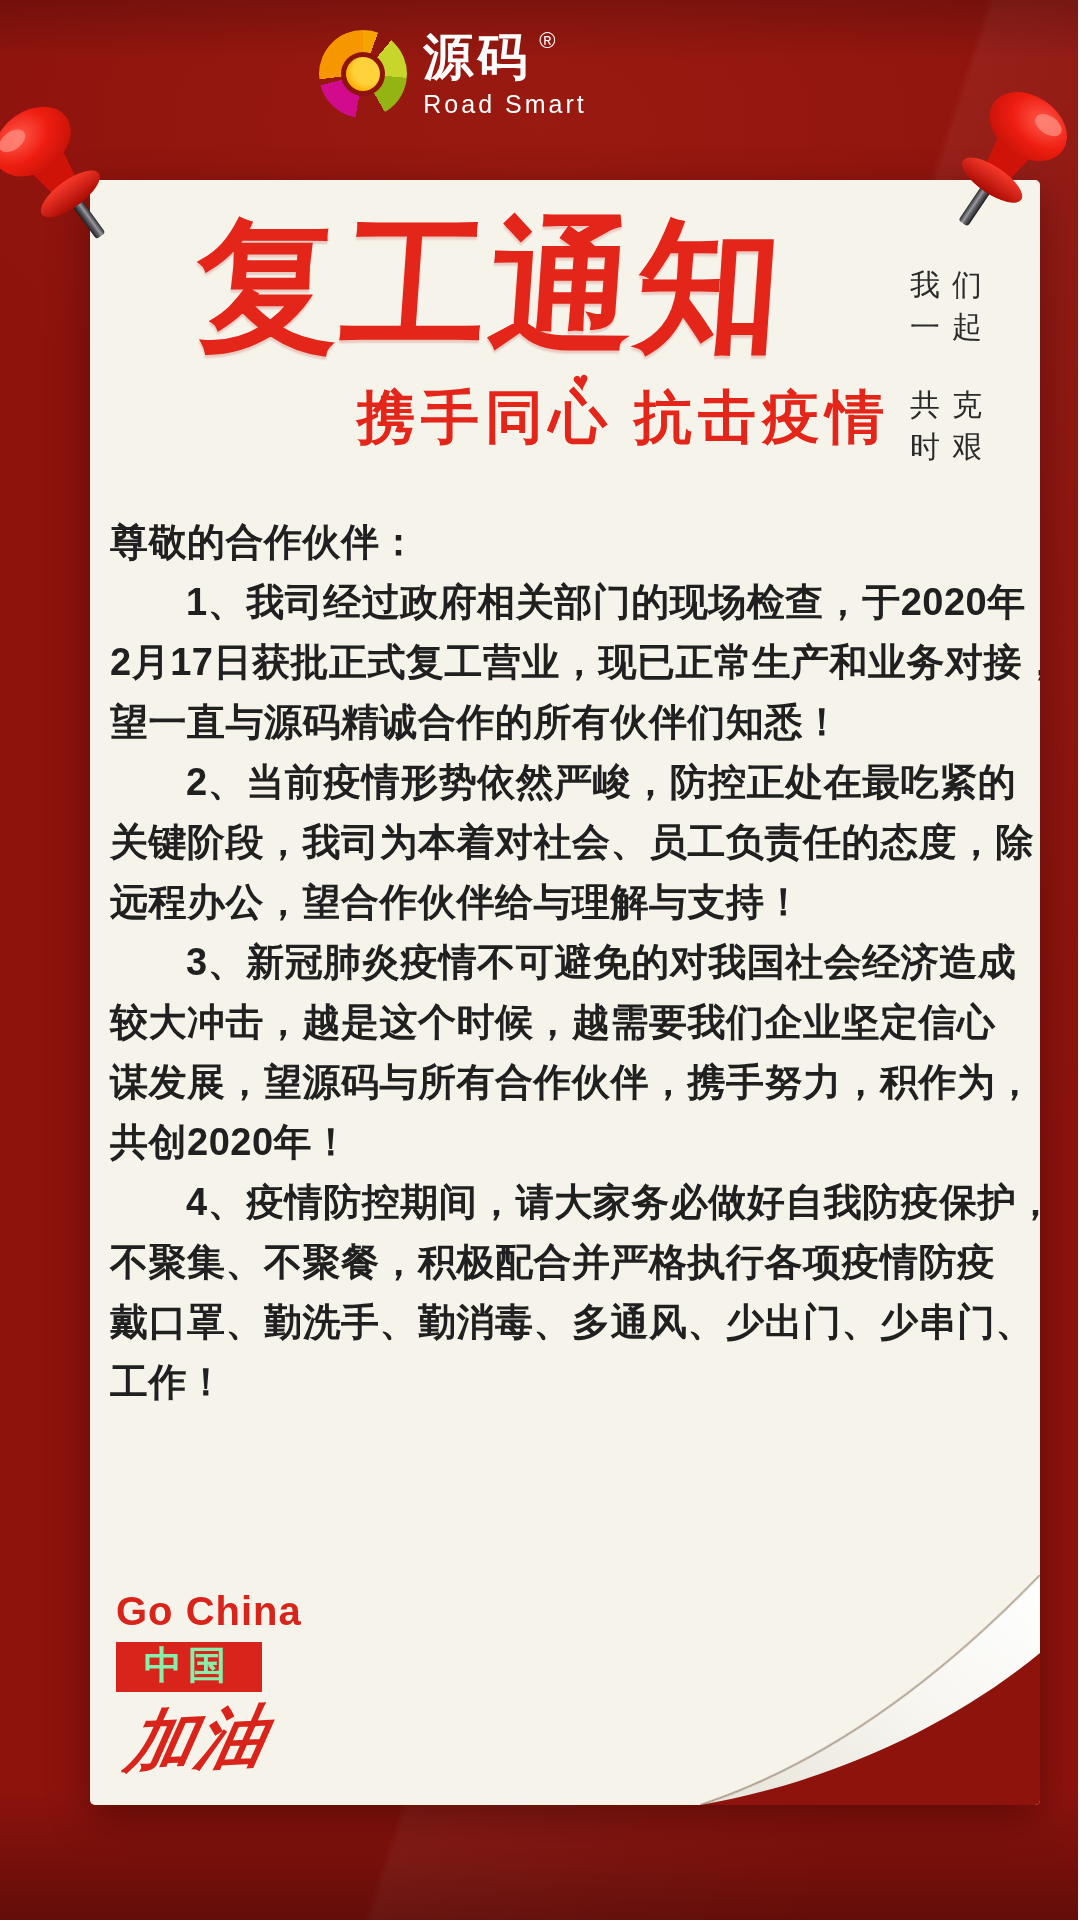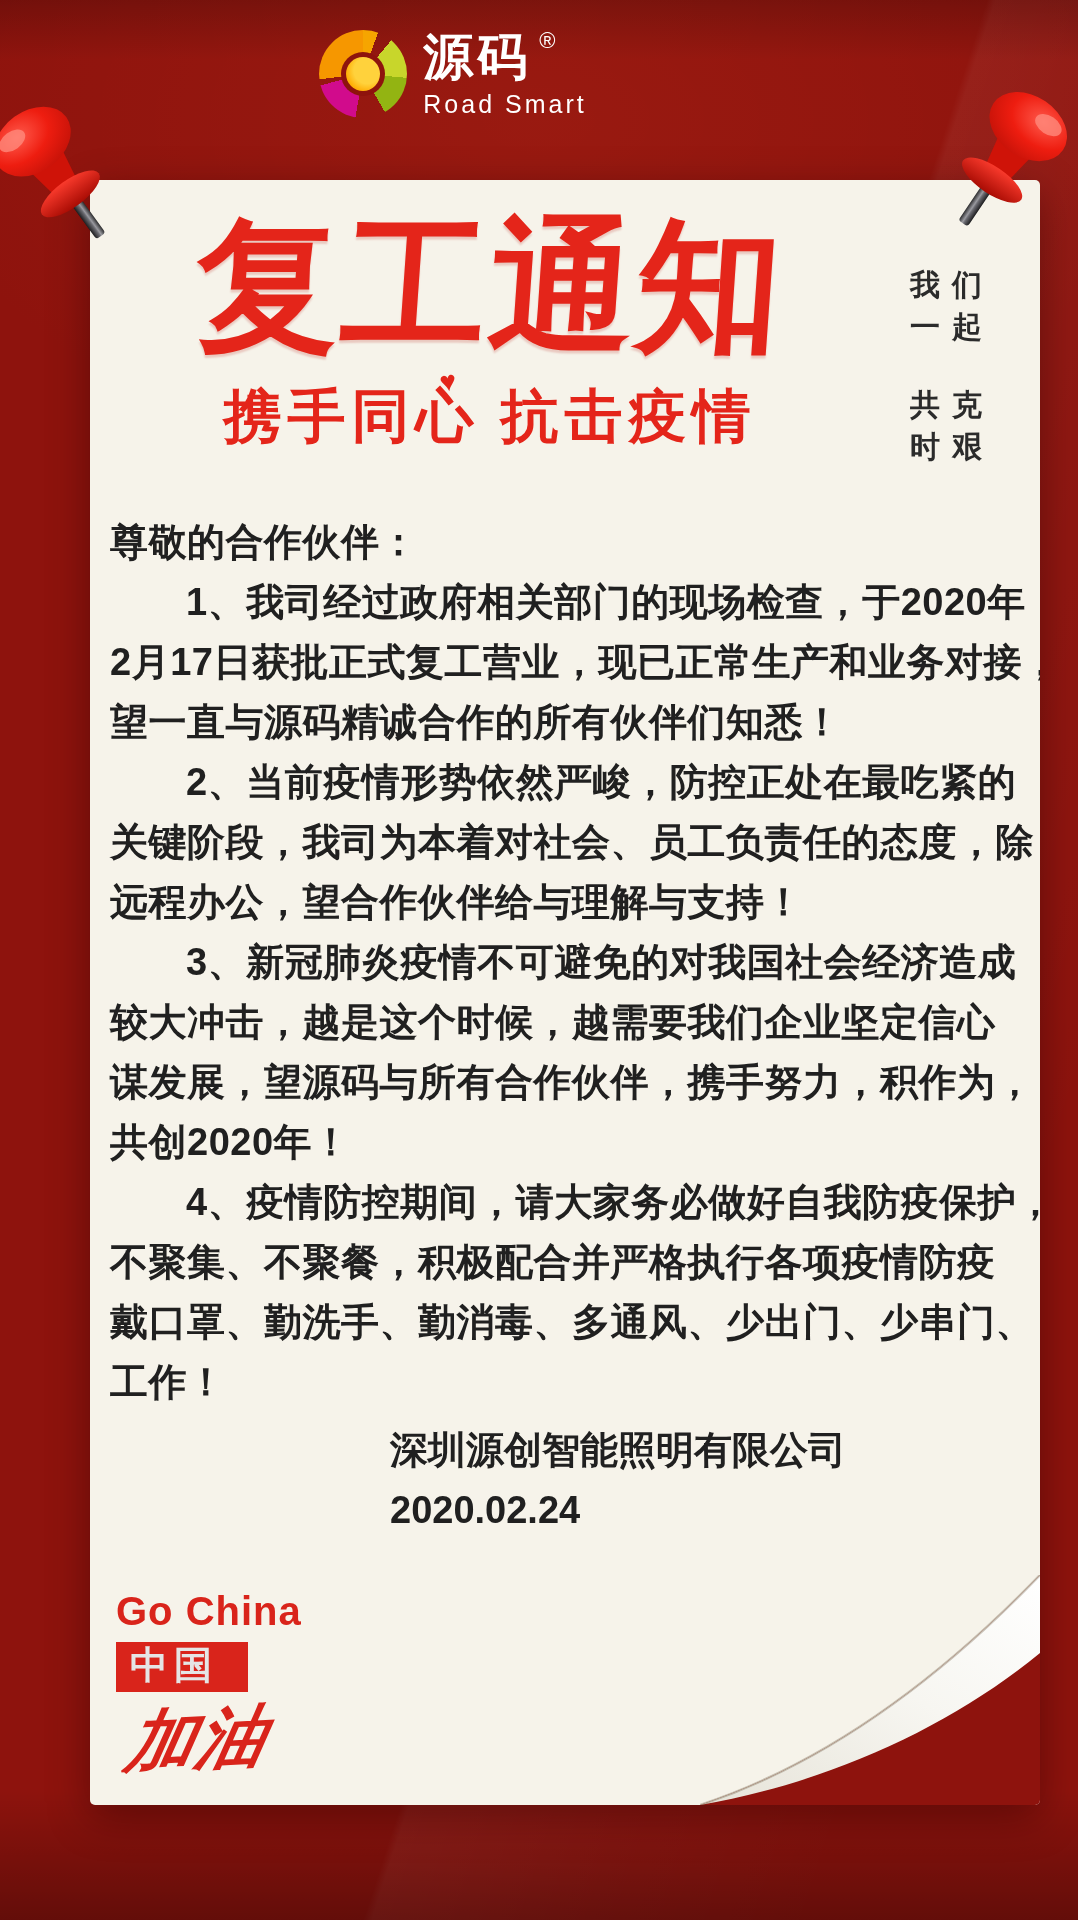--- a/index.html
+++ b/index.html
@@ -59,57 +59,56 @@
     text-align:center;
     font-size:145px;line-height:1.28;
     font-weight:900;letter-spacing:2px;
     color:var(--title-red,#e4251a);
     transform:skewX(-4deg);
     text-shadow:0 3px 2px rgba(180,10,0,0.18);
     white-space:nowrap;
   }
   .notice-subtitle{
     margin:4px 150px 0 0;
-    text-align:center;
+    text-align:right;
     font-size:58px;line-height:1.15;font-weight:900;
     letter-spacing:6px;
     color:var(--title-red,#e4251a);
     white-space:nowrap;
-    font-family:Liberation Serif, serif;
   }
   .xin-wrap{position:relative;display:inline-block;}
   .heart{position:absolute;top:-18px;left:50%;transform:translateX(-50%) rotate(-8deg);font-size:28px;letter-spacing:0;color:var(--title-red,#e4251a);}
   .subtitle-right{margin-left:21px;}
 
   .side-note{
     position:absolute;right:46px;top:84px;width:84px;
     font-family:"Liberation Serif","DejaVu Serif",serif;
     font-size:30px;line-height:42px;letter-spacing:12px;
-    color:#2b2b2b;white-space:nowrap;font-weight:bold;
+    color:#2b2b2b;white-space:nowrap;
   }
   .side-note .group-gap{margin-top:36px;}
 
   .notice-body{
     margin:62px 28px 0 20px;
     font-size:38px;line-height:60px;font-weight:600;
     color:var(--text-dark,#202020);
     letter-spacing:0.5px;
     white-space:nowrap;
   }
   .notice-body .indent{text-indent:76px;}
   .signature-block{margin-top:8px;margin-left:300px;font-size:38px;line-height:60px;font-weight:600;color:var(--text-dark,#202020);white-space:nowrap;}
 
   
   .go-badge{position:absolute;left:26px;bottom:16px;z-index:5;}
   .go-en{font-size:40px;font-weight:800;letter-spacing:1px;color:var(--badge-red,#d9241b);}
   .go-cn{
     display:inline-block;margin-top:8px;
-    background:var(--badge-red,#d9241b);color:#e5e5e5;
+    background:var(--badge-red,#d9241b);color:#86efac;
     font-size:38px;font-weight:900;letter-spacing:6px;
-    padding:3px 30px 5px 14px;line-height:1.1;
+    padding:3px 30px 5px 28px;line-height:1.1;
   }
   .go-cheer{
     margin-top:6px;margin-left:2px;
     font-size:68px;font-weight:900;font-style:italic;
     letter-spacing:2px;color:var(--badge-red,#d9241b);
     transform:skewX(-14deg) rotate(-3deg);transform-origin:left bottom;
     white-space:nowrap;
   }
 
   
@@ -195,24 +194,20 @@
       <div class="indent">3、新冠肺炎疫情不可避免的对我国社会经济造成</div>
       <div>较大冲击，越是这个时候，越需要我们企业坚定信心</div>
       <div>谋发展，望源码与所有合作伙伴，携手努力，积作为，</div>
       <div>共创2020年！</div>
       <div class="indent">4、疫情防控期间，请大家务必做好自我防疫保护，</div>
       <div>不聚集、不聚餐，积极配合并严格执行各项疫情防疫</div>
       <div>戴口罩、勤洗手、勤消毒、多通风、少出门、少串门、</div>
       <div>工作！</div>
     </div>
 
-    <div class="signature-block">
-      <div>深圳源创智能照明有限公司</div>
-      <div>2020.02.24</div>
-    </div>
 
     <div class="go-badge">
       <div class="go-en">Go China</div>
       <div class="go-cn">中国</div>
       <div class="go-cheer">加油</div>
     </div>
 
     <svg class="curl" viewBox="0 0 340 230">
       <path d="M0,230 C115,192 228,116 340,0 L340,230 Z" fill="#8e130d"></path>
       <path d="M0,230 C115,192 228,116 340,0 L340,78 C250,152 128,208 0,230 Z" fill="url(#foldGrad)"></path>

